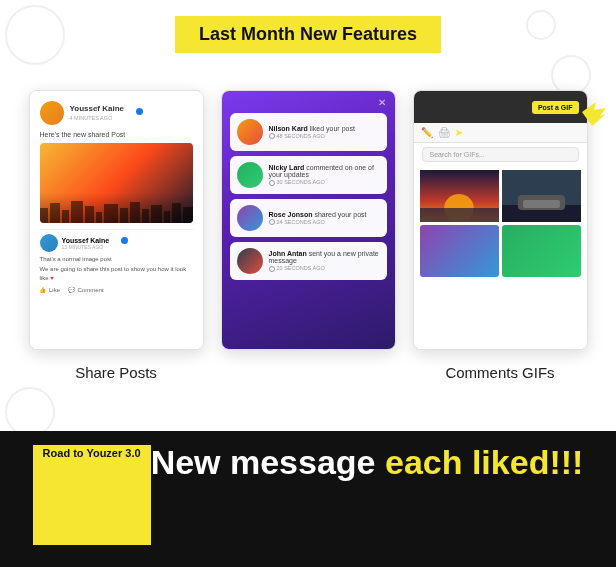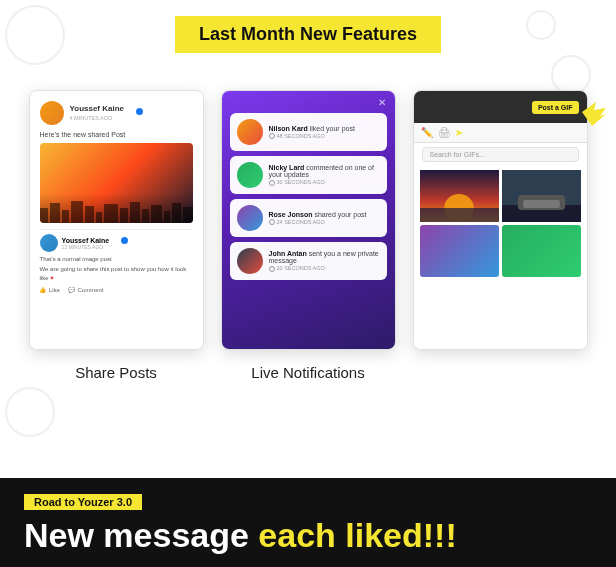--- a/index.html
+++ b/index.html
@@ -277,24 +277,23 @@
     .gif-thumb4 {
       background: linear-gradient(135deg, #27ae60, #2ecc71);
     }
 
     
     .bottom-banner {
       position: absolute;
       bottom: 0;
       left: 0;
       right: 0;
-      height: 89px;
+      height: 136px;
       background: #111;
       display: flex;
-      flex-direction: column;
       justify-content: center;
       padding: 14px 24px;
     }
     .road-badge {
       display: inline-block;
       background: #f5e632;
       color: #111;
       font-size: 11px;
       font-weight: 700;
       padding: 2px 10px;
@@ -438,21 +437,20 @@
           <div class="notif-item">
             <div class="notif-avatar nav4"></div>
             <div class="notif-text-block">
               <div class="notif-name">John Antan <span style="font-weight:normal;color:#444;">sent you a new private message</span></div>
               <div class="notif-time"><span class="notif-time-icon"></span>20 SECONDS AGO</div>
             </div>
           </div>
         </div>
       </div>
     </div>
-    <div class="feature-label">Live Notifications</div>
   </div>
 
   <div class="feature-card">
     <div class="feature-screenshot">
       <div class="gif-card">
         <div class="gif-top-bar">
           <div class="gif-button">Post a GIF</div>
         </div>
 
         <div style="display:flex;gap:4px;padding:4px 8px;background:#f8f8f8;border-bottom:1px solid #e0e0e0;">
@@ -485,20 +483,21 @@
               <rect x="0" y="35" width="75" height="17" fill="#1a1a2e"></rect>
               <rect x="15" y="25" width="45" height="15" rx="4" fill="#555"></rect>
               <rect x="20" y="30" width="35" height="8" rx="2" fill="#777"></rect>
             </svg>
           </div>
           <div class="gif-thumb gif-thumb3"></div>
           <div class="gif-thumb gif-thumb4"></div>
         </div>
       </div>
     </div>
+    <div class="feature-label">Comments GIFs</div>
   </div>
 
 </div>
 
 <svg class="yellow-arrow-img" width="28" height="28" viewBox="0 0 28 28">
   <polygon points="4,14 18,4 16,12 28,10 22,18 28,16 14,28" fill="#f5e632"></polygon>
 </svg>
 
 <div class="bottom-banner">
   <div class="road-badge">Road to Youzer 3.0</div>

